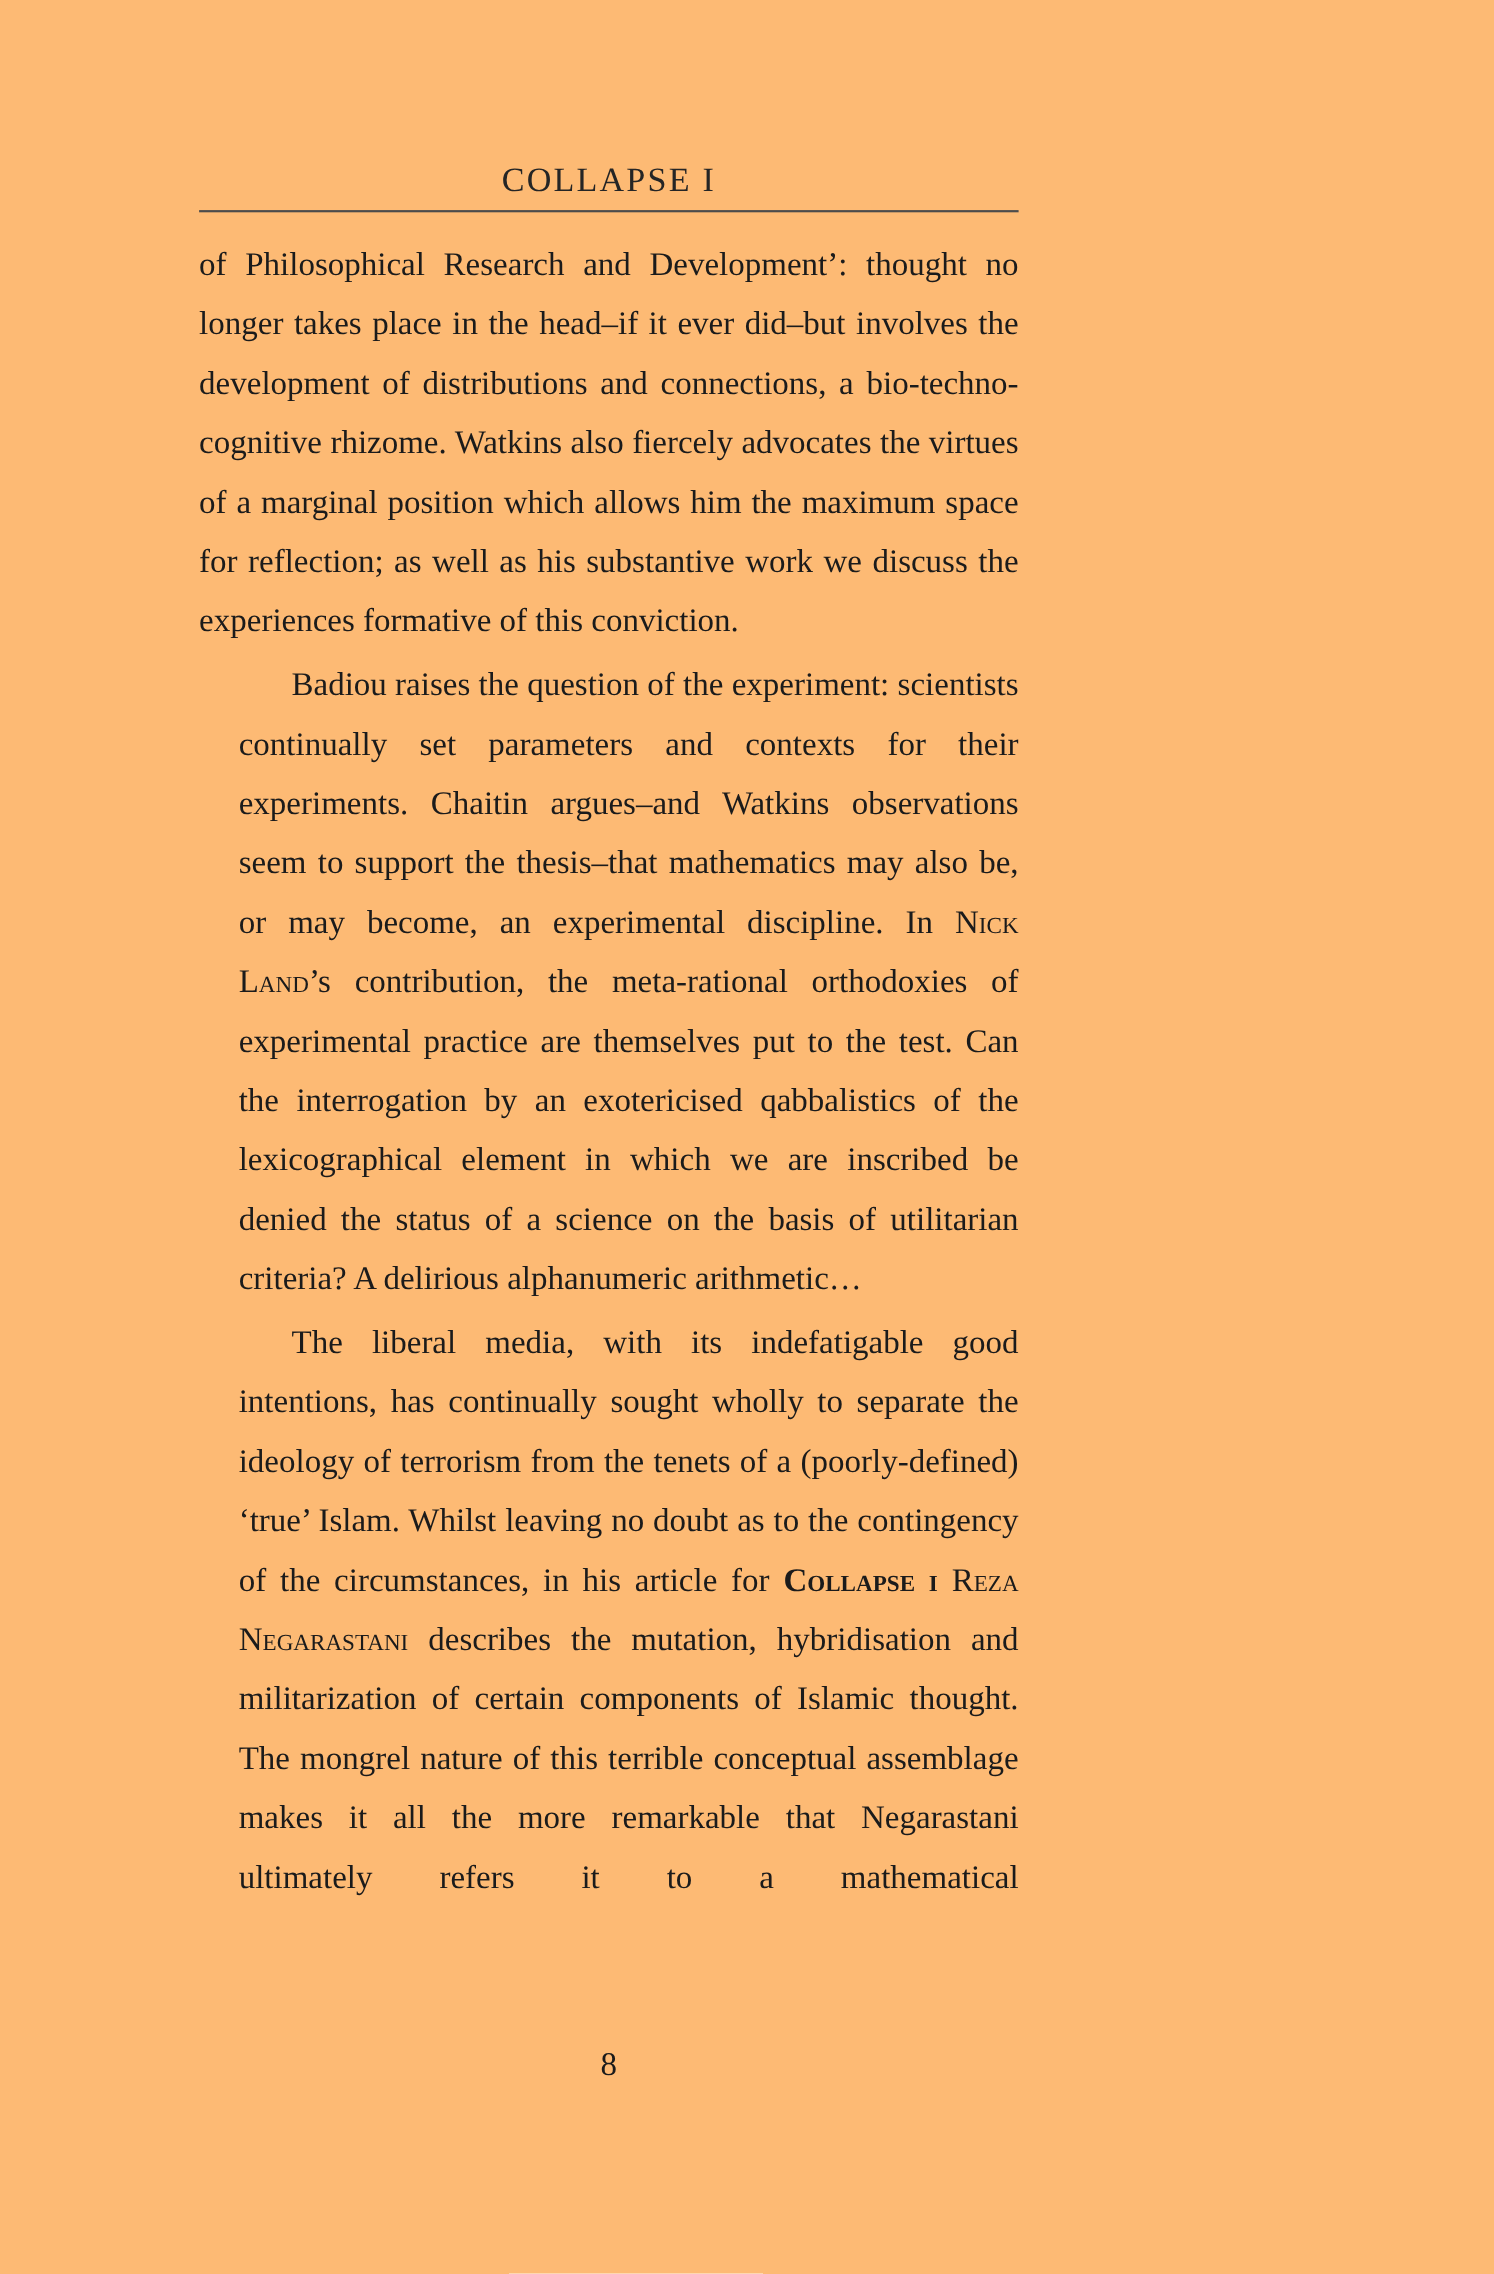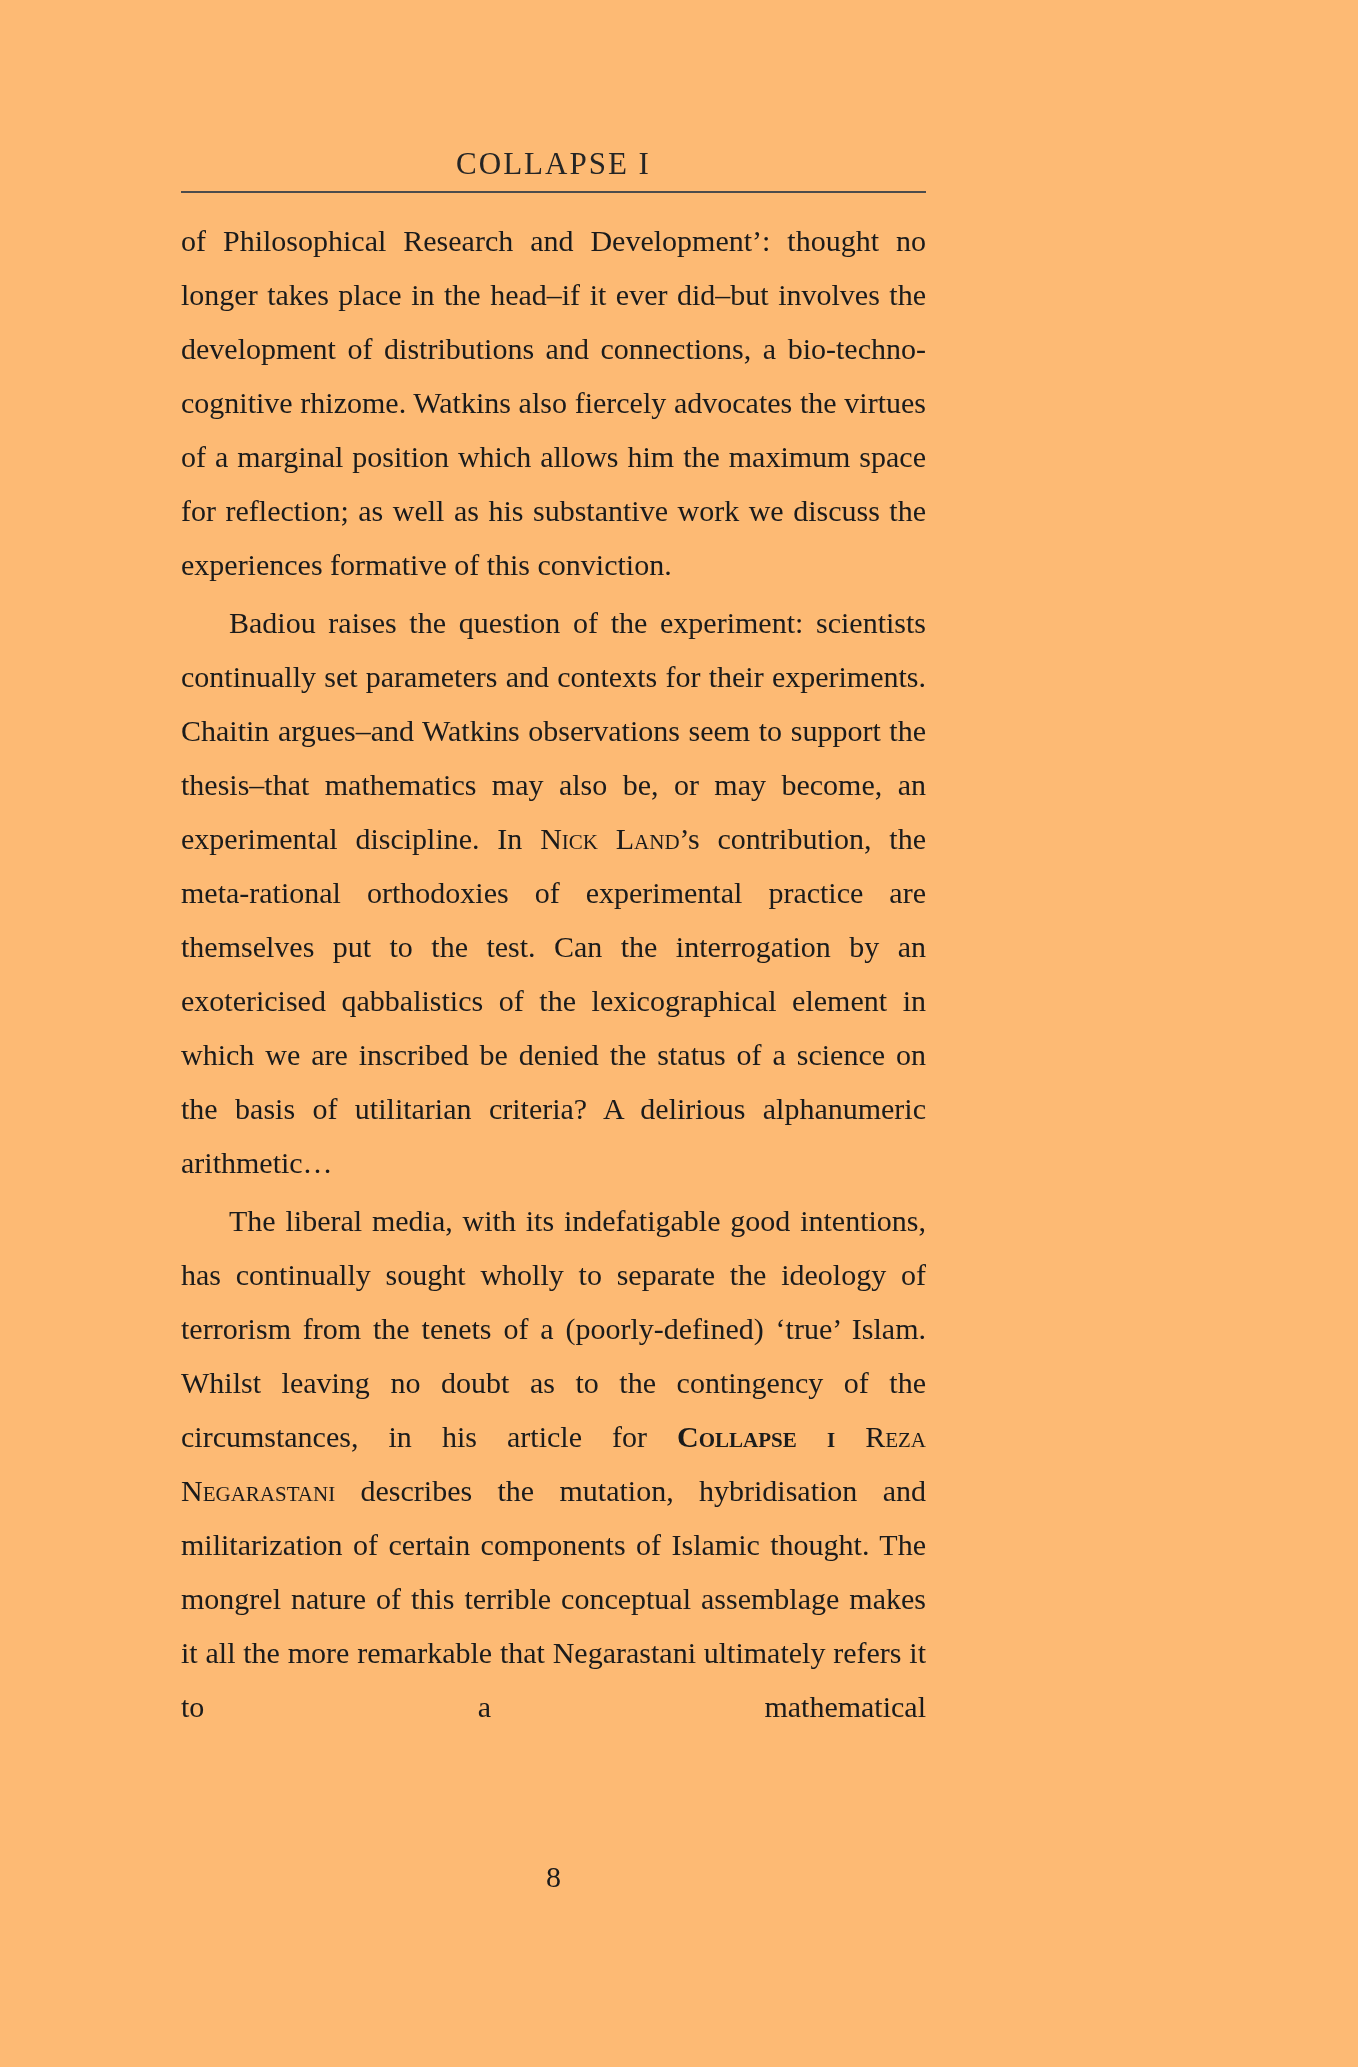--- a/index.html
+++ b/index.html
@@ -39,20 +39,21 @@
     font-size: 30px;
     line-height: 54px;
     text-align: justify;
     color: #1b1b1b;
   }
   .para {
     margin: 0;
   }
   .para + .para {
     margin-top: 4px;
+    margin-left: 36px;
   }
   .indent {
     text-indent: 48px;
   }
   .justify-last {
     text-align-last: justify;
   }
   .sc {
     font-variant: small-caps;
   }

